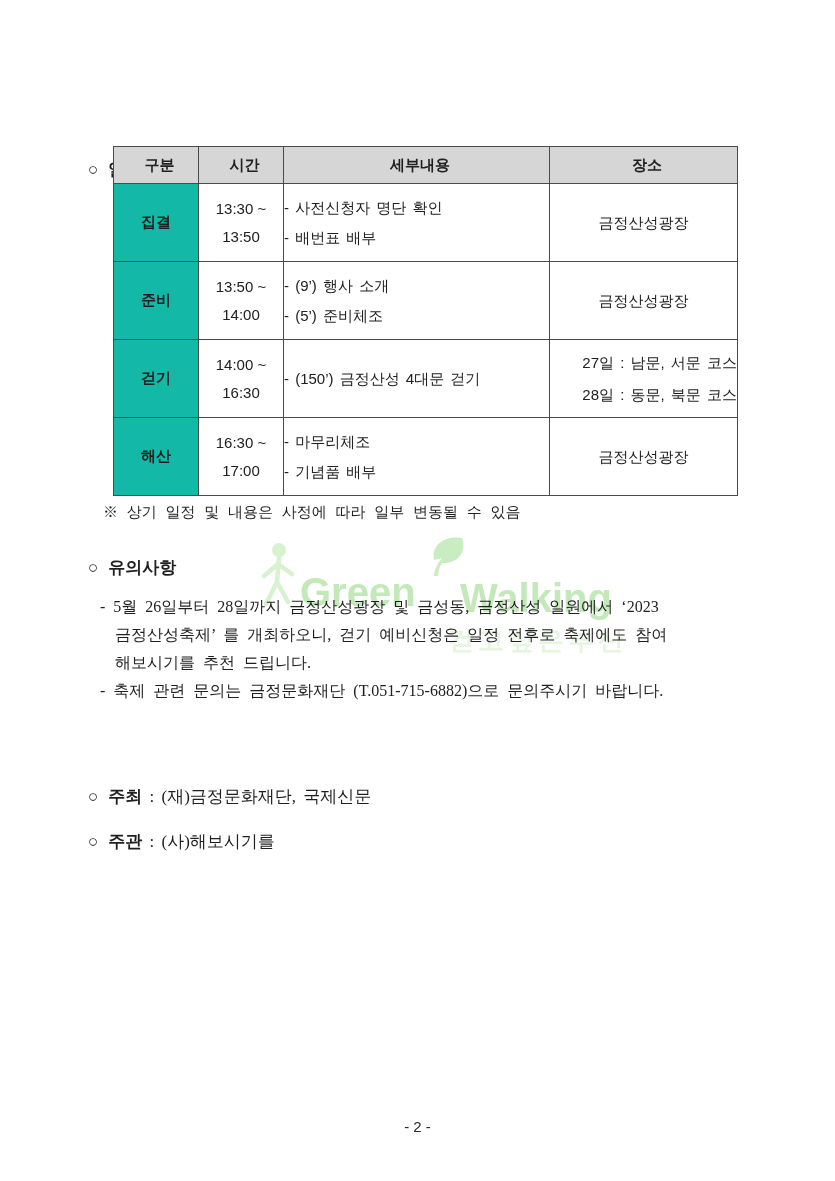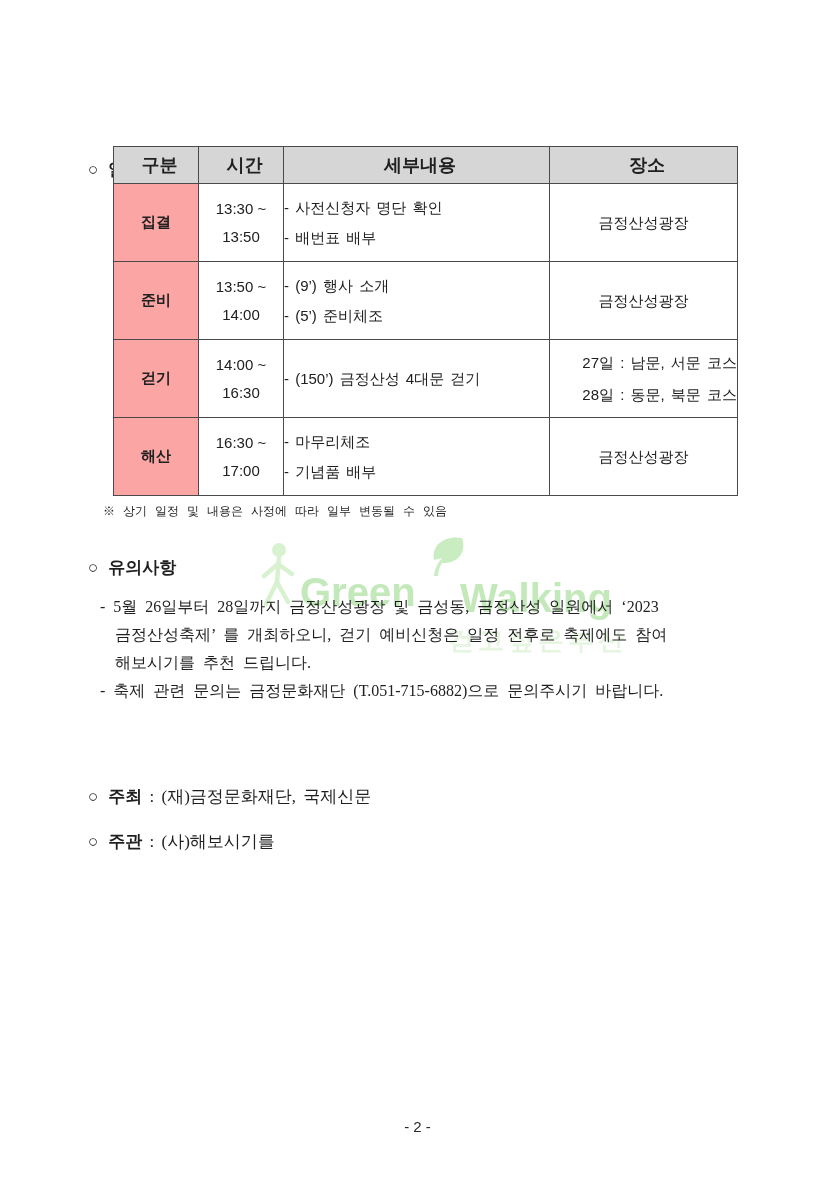--- a/index.html
+++ b/index.html
@@ -42,37 +42,37 @@
     font-size:15px;
     color:#202020;
   }
   table.schedule col.c1 { width:85px; }
   table.schedule col.c2 { width:85px; }
   table.schedule col.c3 { width:266px; }
   table.schedule col.c4 { width:188px; }
   table.schedule th, table.schedule td { border:1px solid #4a4a4a; padding:0; }
   table.schedule thead th {
     height:36px; background:#d6d6d6; font-weight:bold; text-align:center;
-    font-size:18px;
+    font-size:15px;
     padding-left:7px;
   }
   table.schedule tbody tr { height:78px; }
-  td.cat { background:#fca5a5; font-weight:bold; text-align:center; vertical-align:middle; }
+  td.cat { background:#14b8a6; font-weight:bold; text-align:center; vertical-align:middle; }
   td.time { text-align:center; vertical-align:middle;border-radius:32px; }
   td.time .line { display:block; line-height:28px; }
   td.details { text-align:left; vertical-align:middle; padding-left:12px; word-spacing:2px; }
   td.details .line { display:block; line-height:30px; }
   td.place { text-align:center; vertical-align:middle; word-spacing:2px; }
   td.place.multi { text-align:right; padding-left:12px; }
   td.place .line { display:block; line-height:32px; }
 
   
   .table-note {
     position:absolute; left:103px; top:503px;
-    font-size:12px; word-spacing:5px; white-space:nowrap;
+    font-size:15px; word-spacing:5px; white-space:nowrap;
   }
 
   
   .notices {
     position:absolute; left:100px; top:593px; width:648px;
     font-size:16px;
   }
   .notices .line { display:block; line-height:28px; word-spacing:4px; white-space:nowrap; }
   .notices .line.cont { padding-left:15px; }
 

